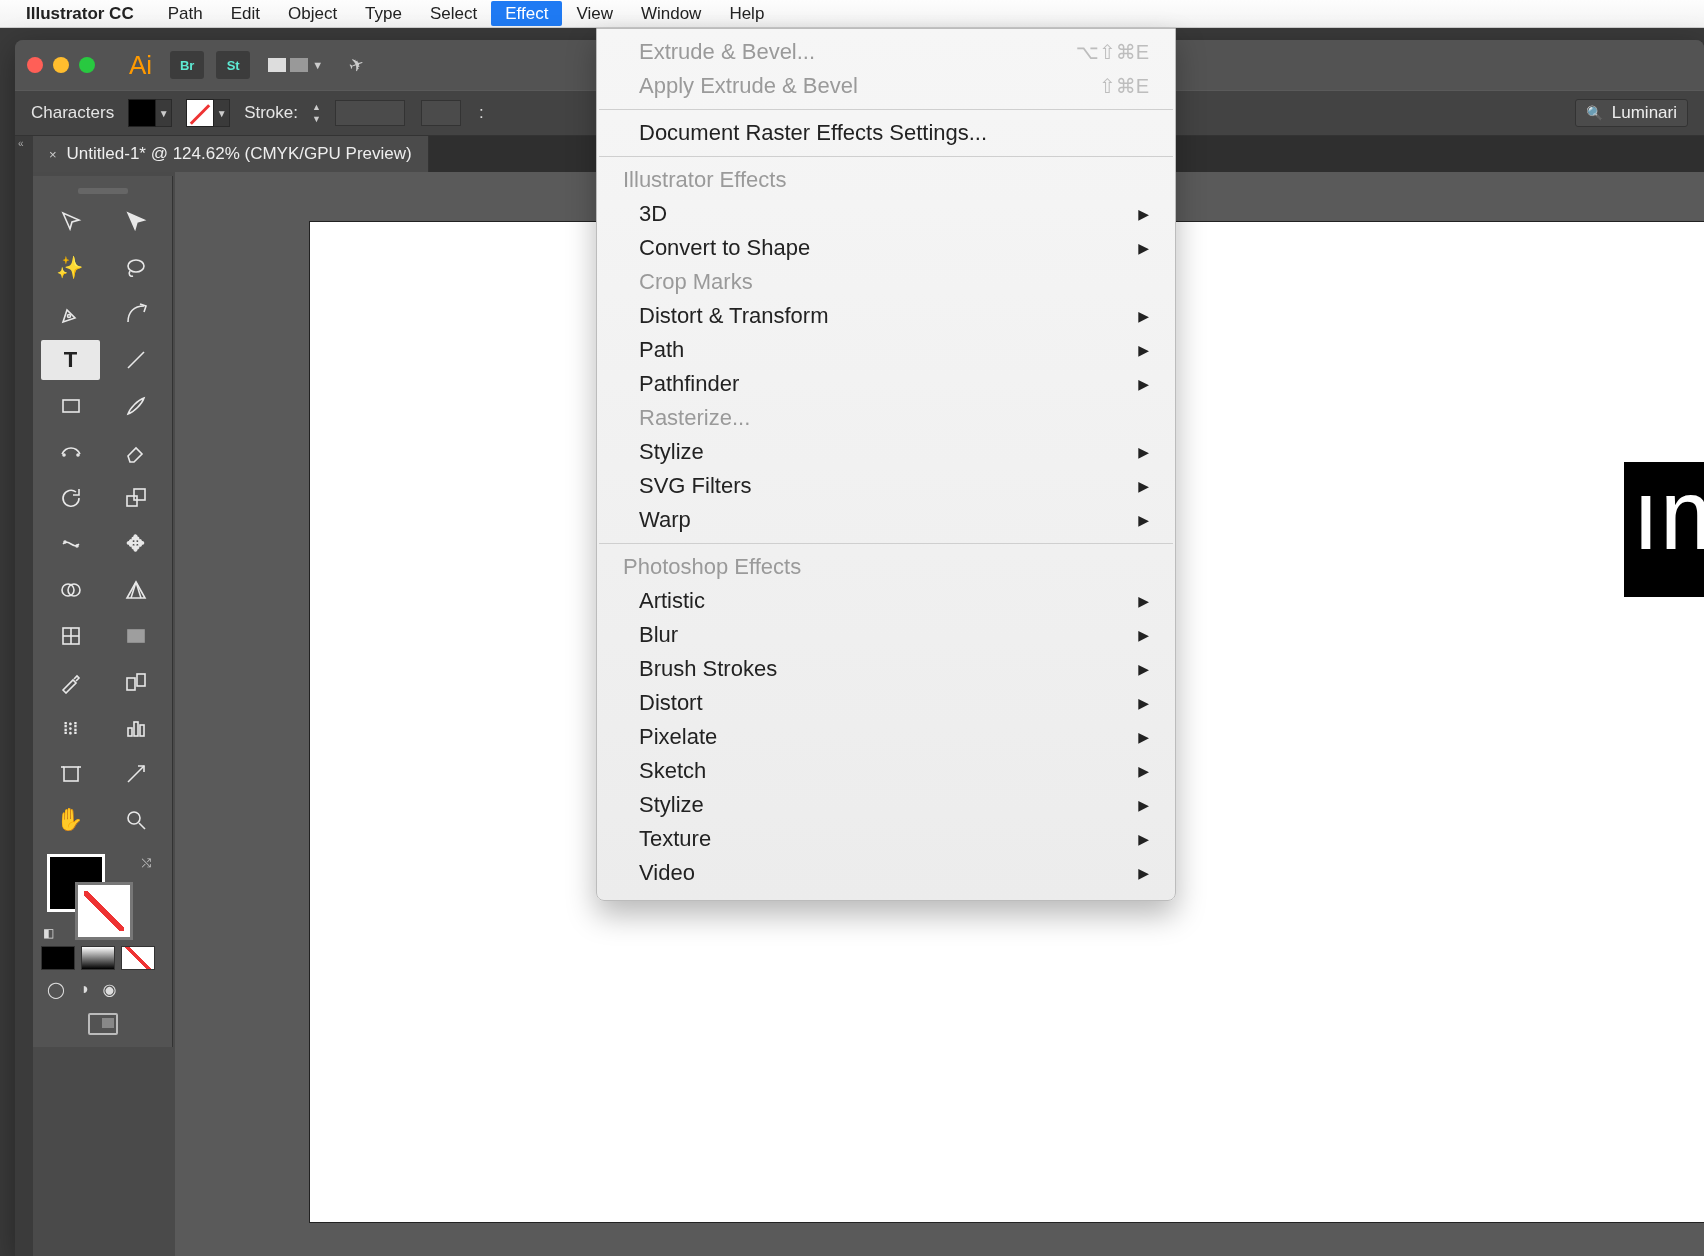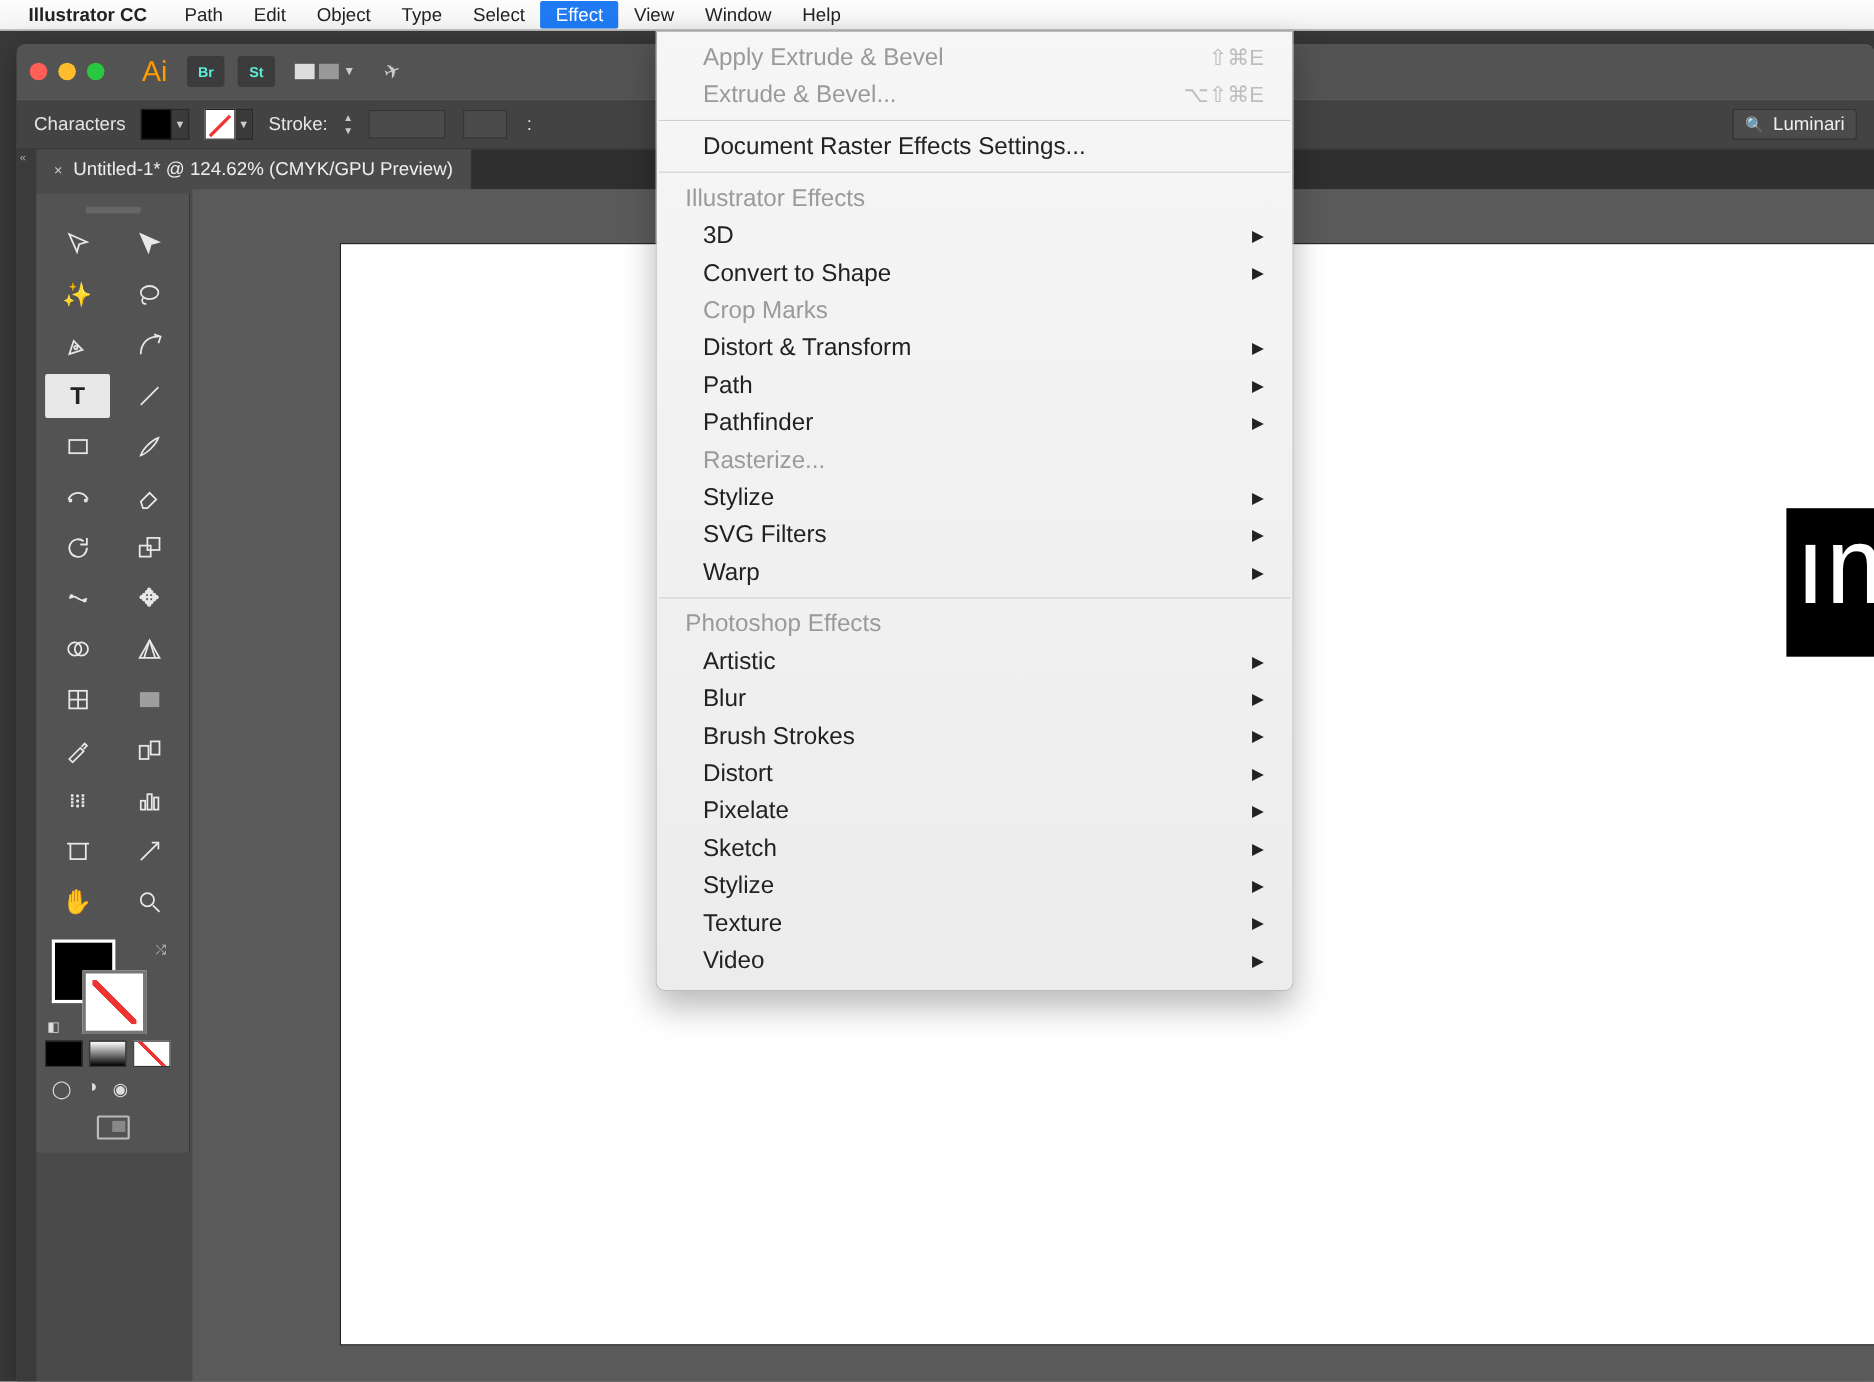--- a/index.html
+++ b/index.html
@@ -332,26 +332,26 @@
       <span>◉</span>
     </div>
     <div class="screenrow">
         <div class="mini2"></div>
       </div>
   </div>
 </div>
 
 <div class="dropdown">
   <div class="row disabled">
+    <span>Extrude &amp; Bevel...</span>
+    <span class="sc">⌥⇧⌘E</span>
+  </div>
+  <div class="row disabled">
     <span>Apply Extrude &amp; Bevel</span>
     <span class="sc">⇧⌘E</span>
-  </div>
-  <div class="row disabled">
-    <span>Extrude &amp; Bevel...</span>
-    <span class="sc">⌥⇧⌘E</span>
   </div>
   <div class="sep"></div>
   <div class="row">
     <span>Document Raster Effects Settings...</span>
   </div>
   <div class="sep"></div>
   <div class="header">Illustrator Effects</div>
   <div id="illfx">
       <div class="row">
         <span>3D</span>

